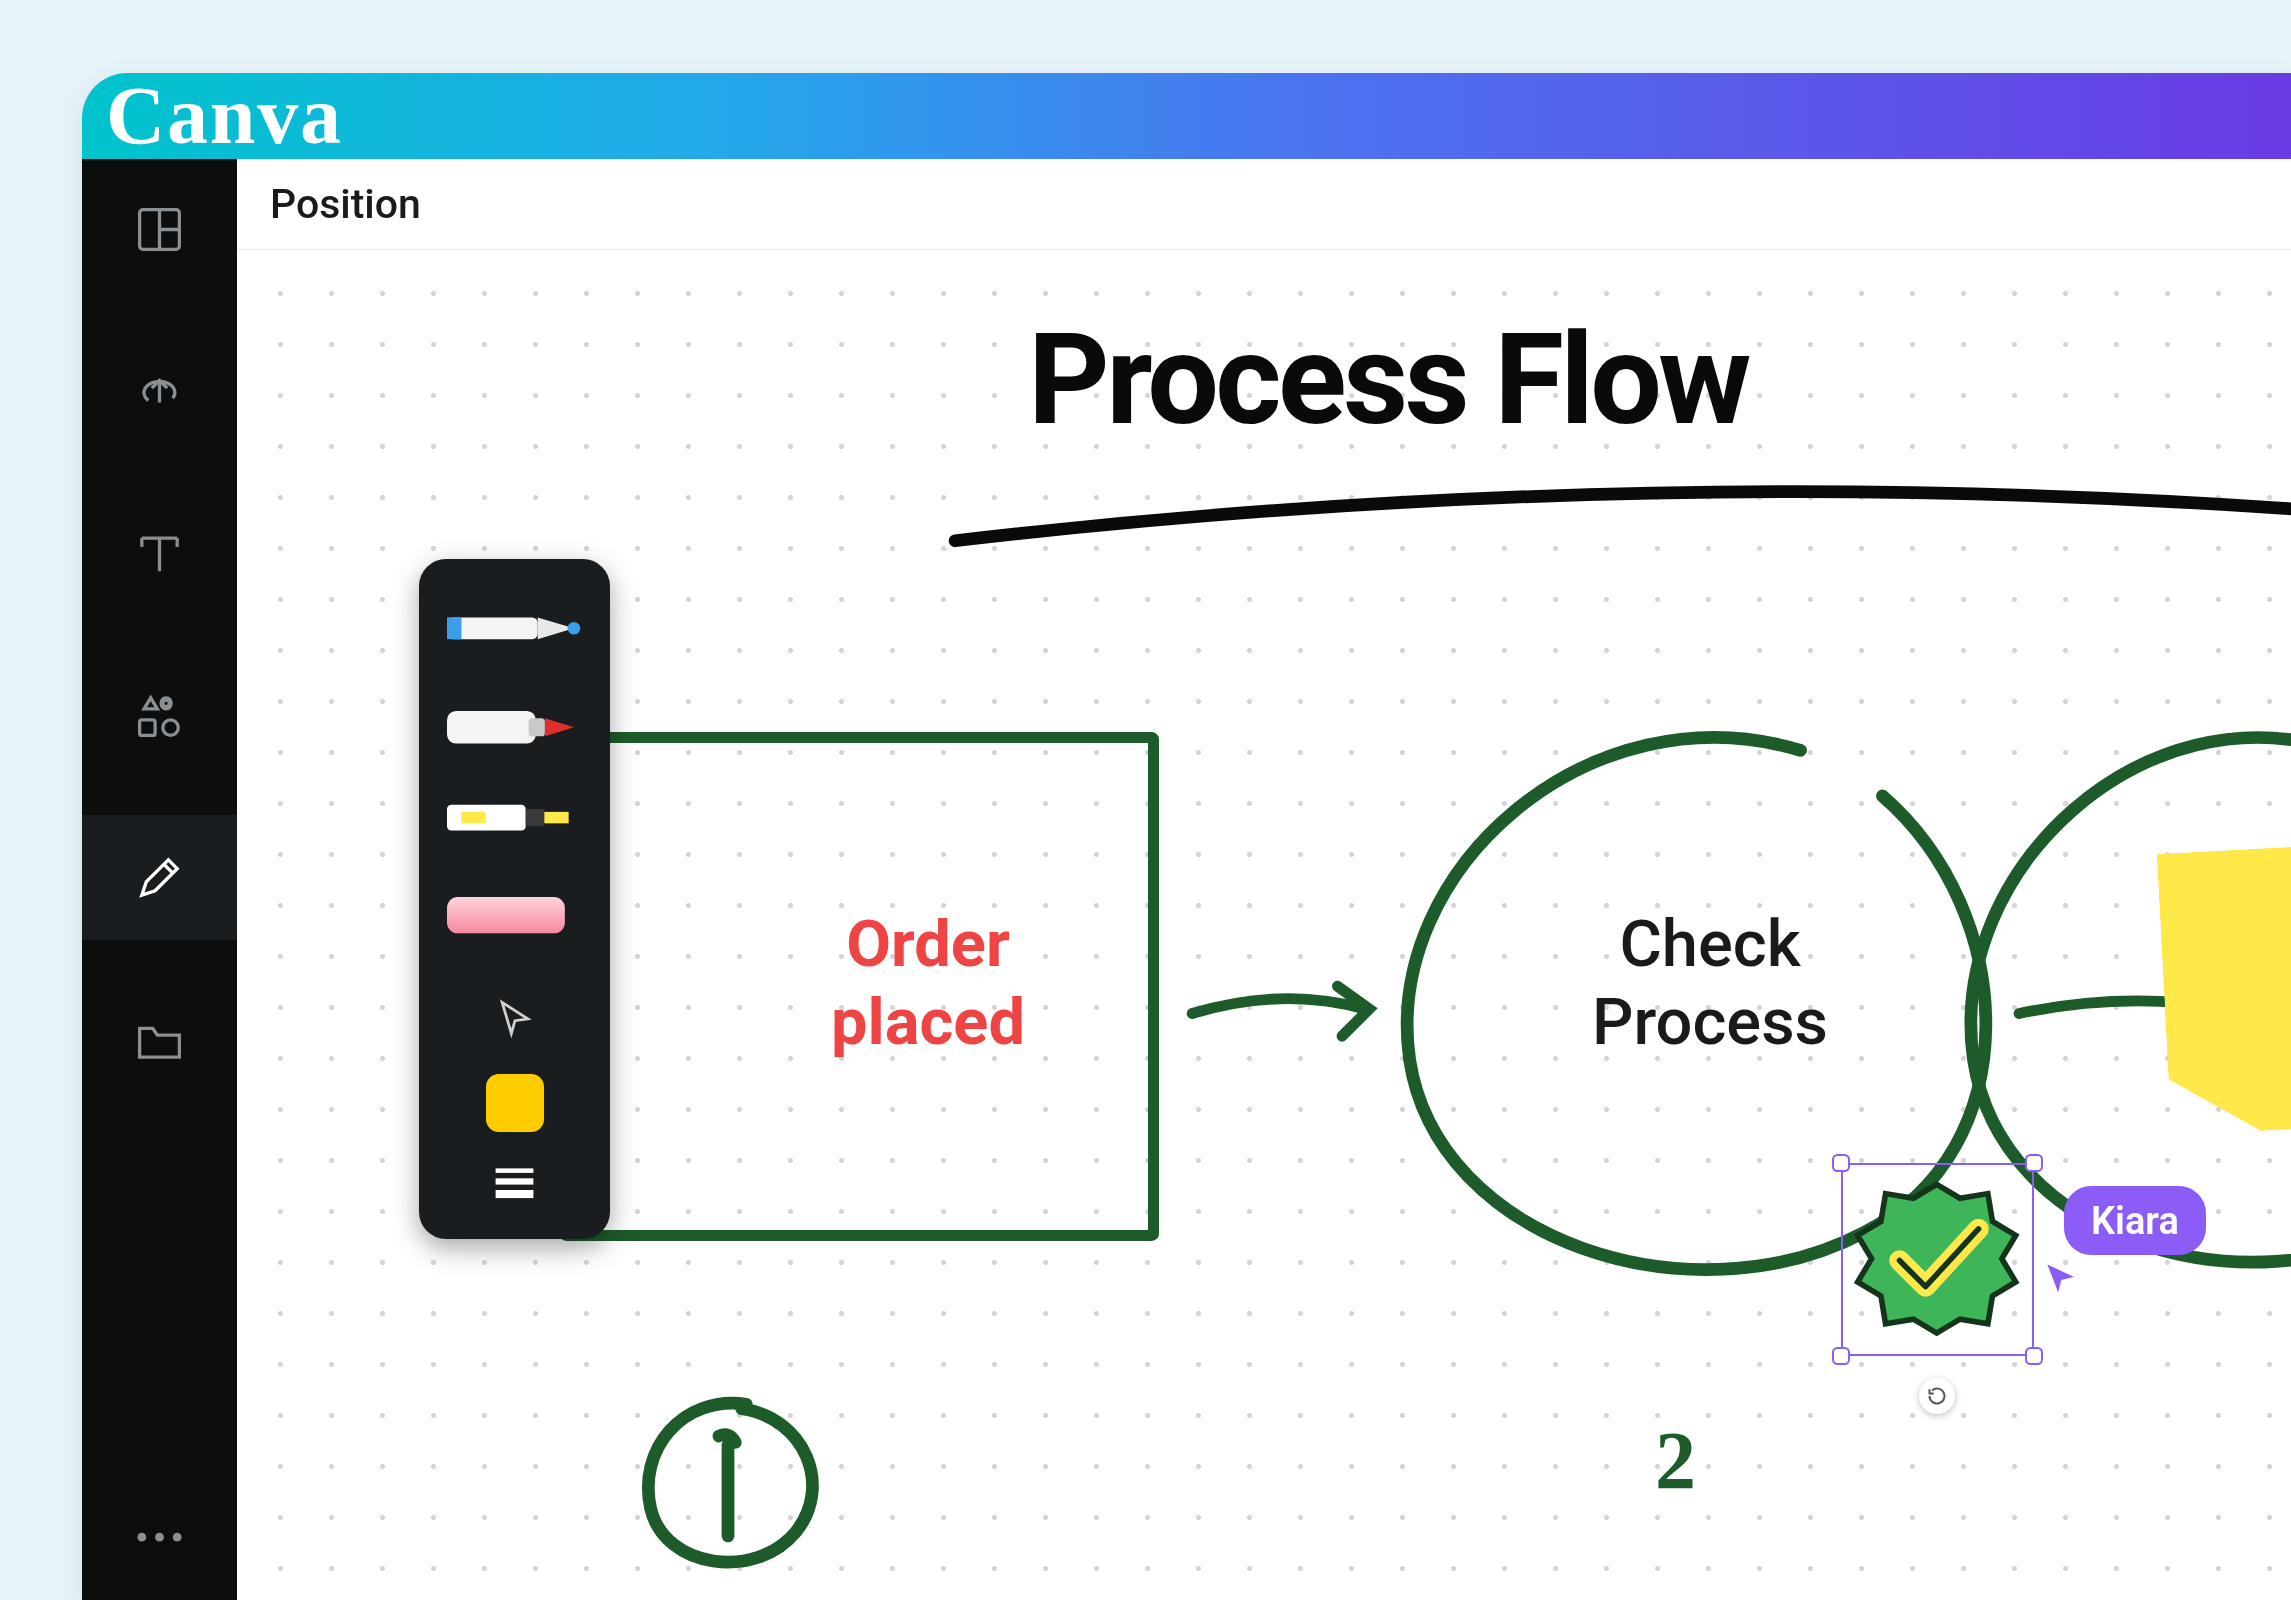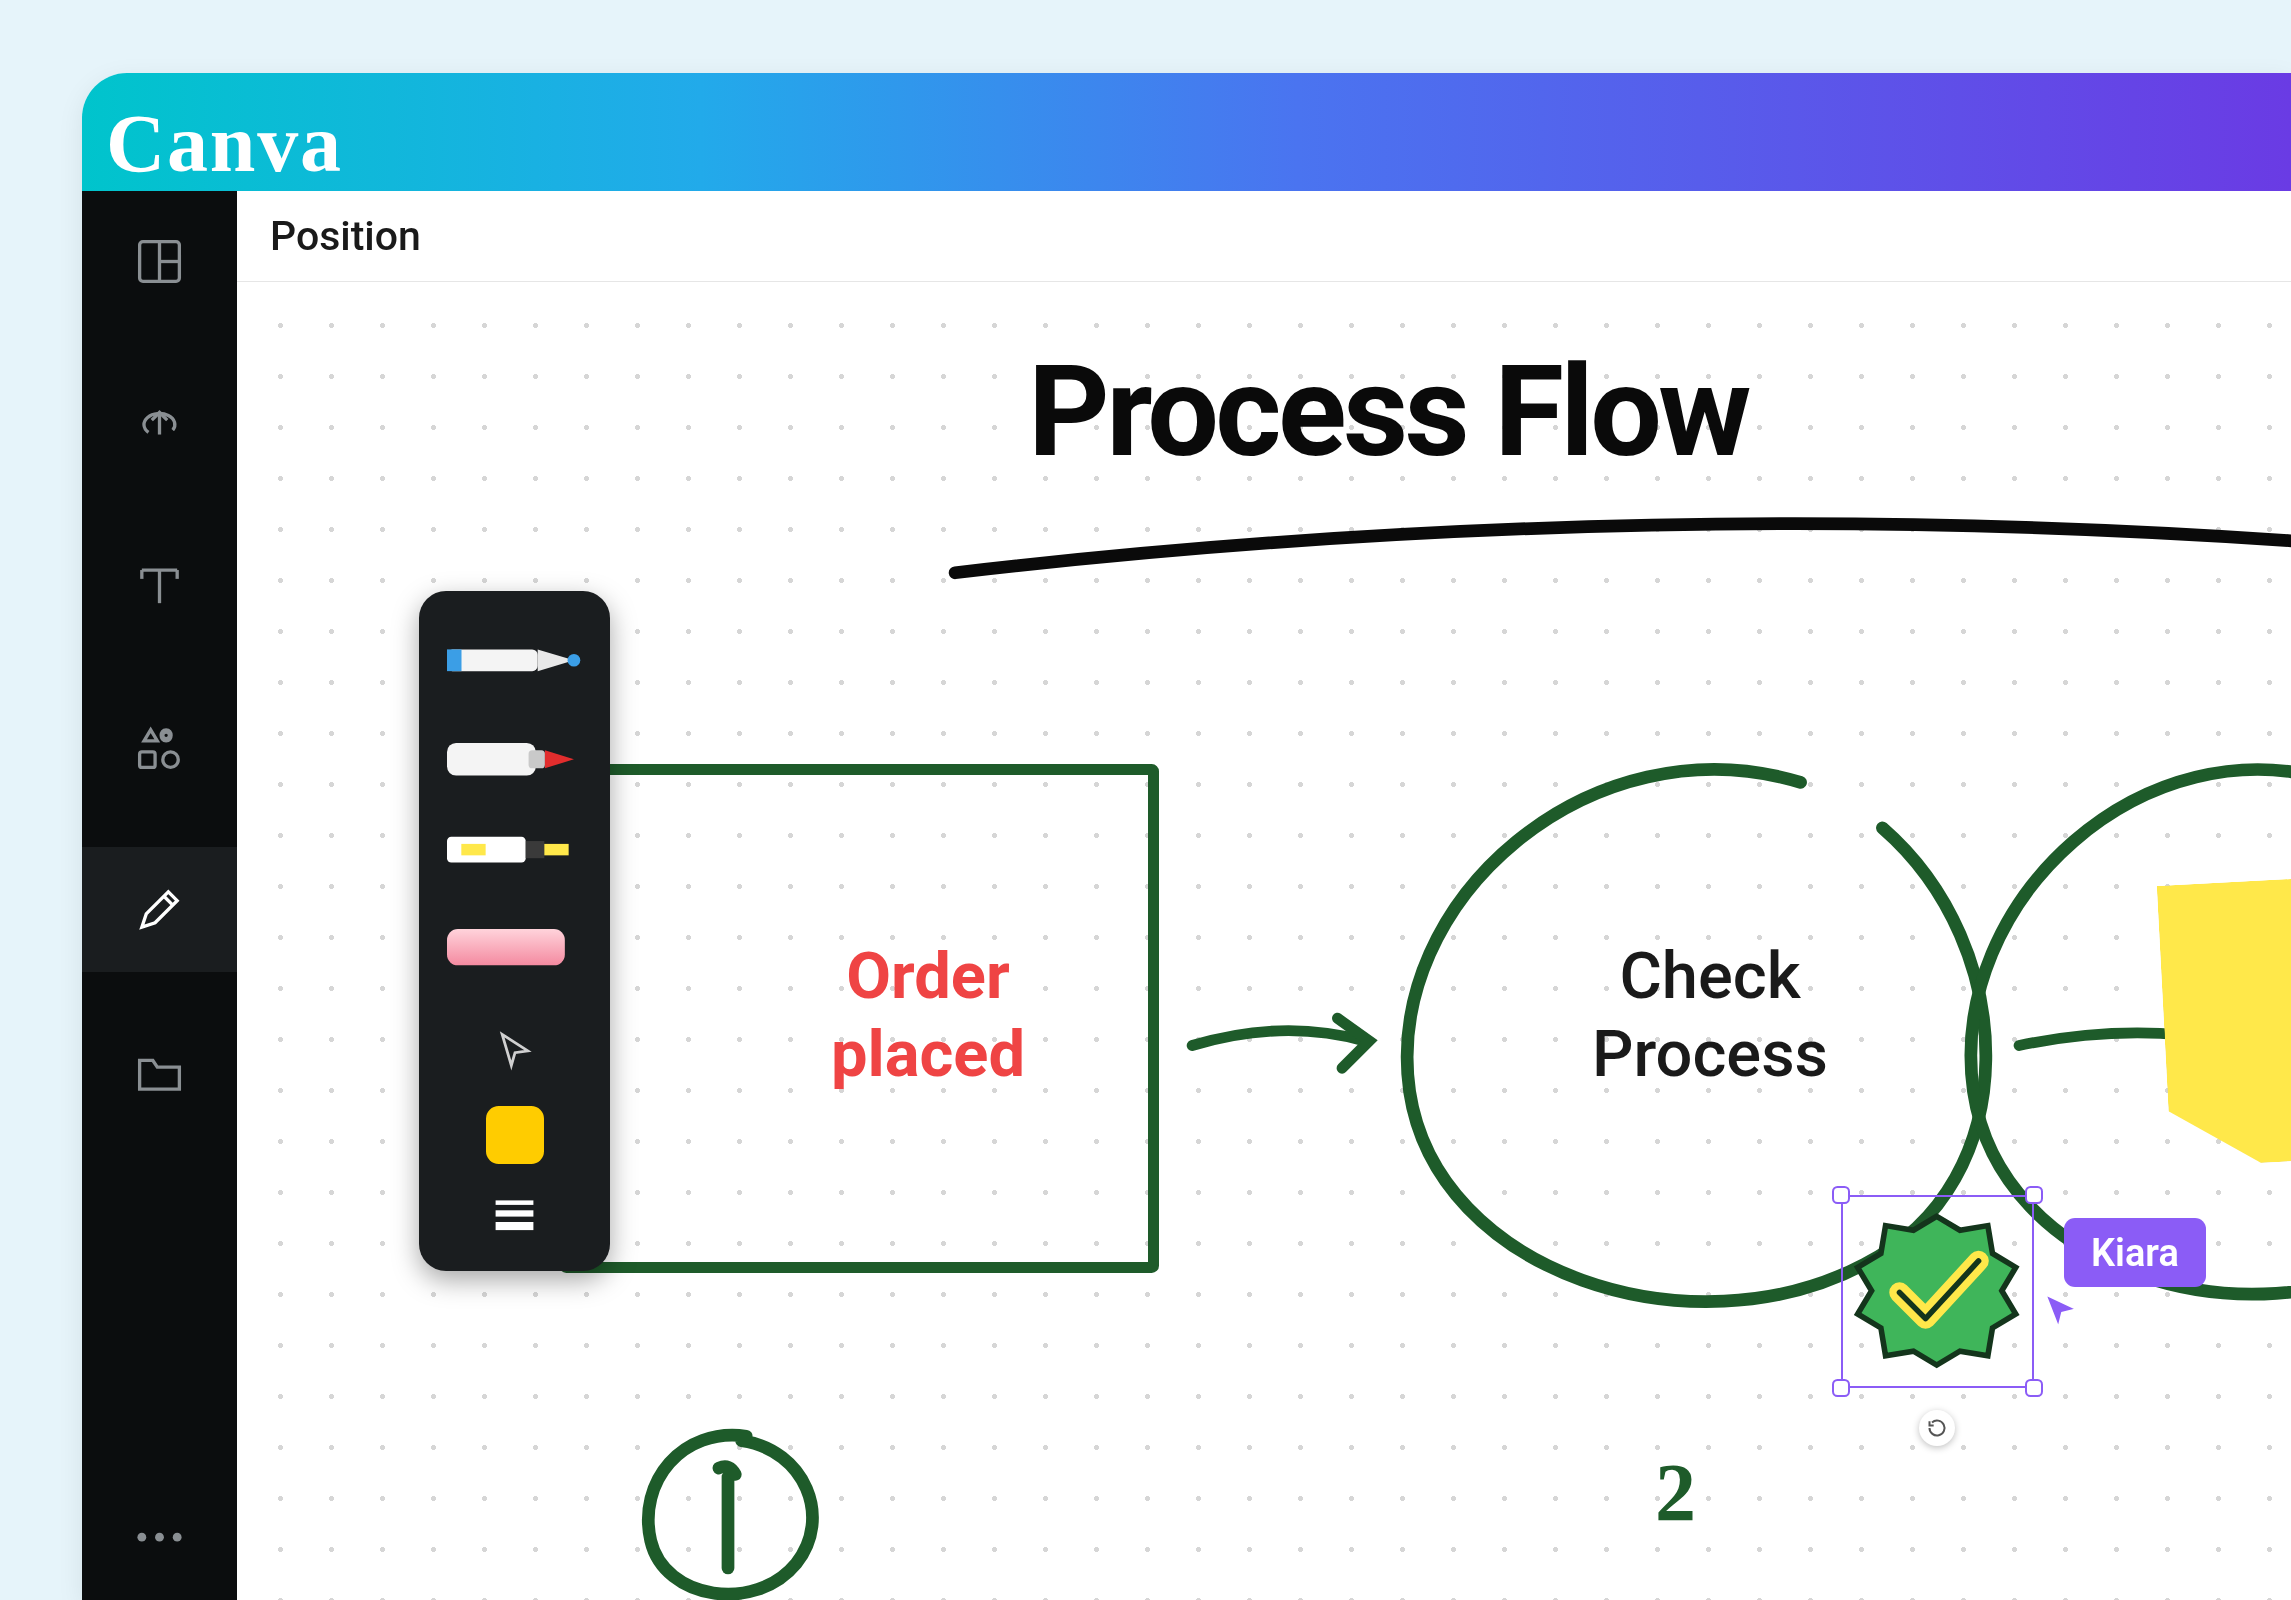--- a/index.html
+++ b/index.html
@@ -17,24 +17,24 @@
       right: 0;
       bottom: 0;
       border-top-left-radius: 45px;
       overflow: hidden;
       display: flex;
       flex-direction: column;
       box-shadow: 0 7.3px 27px rgba(0,0,0,.08);
       background: #fff;
     }
     .titlebar {
-      height: 118px;
+      height: 86px;
       background: linear-gradient(90deg, #00c4cc 0%, #22aaea 28%, #4a74f0 55%, #6a3be4 100%);
       display: flex;
-      align-items: flex-end;
+      align-items: center;
       padding-left: 24px;
     }
     .brand {
       font-family: "Brush Script MT", "Segoe Script", cursive;
       color: #fff;
       font-size: 82px;
       font-weight: 600;
       letter-spacing: 1.8px;
     }
 
@@ -232,21 +232,21 @@
       position: absolute; inset: 7.3px;
     }
     .collab-tag {
       position: absolute;
       top: 936px; left: 1827px;
       background: #8b5cf6;
       color: #fff;
       font-size: 38px;
       font-weight: 600;
       padding: 12.7px 27px;
-      border-radius: 11px;
+      border-radius: 27px;
     }
     .collab-cursor {
       position: absolute;
       top: 1009px; left: 1805px;
     }
 
     
     .tray {
       position: absolute;
       top: 309px; left: 182px;

